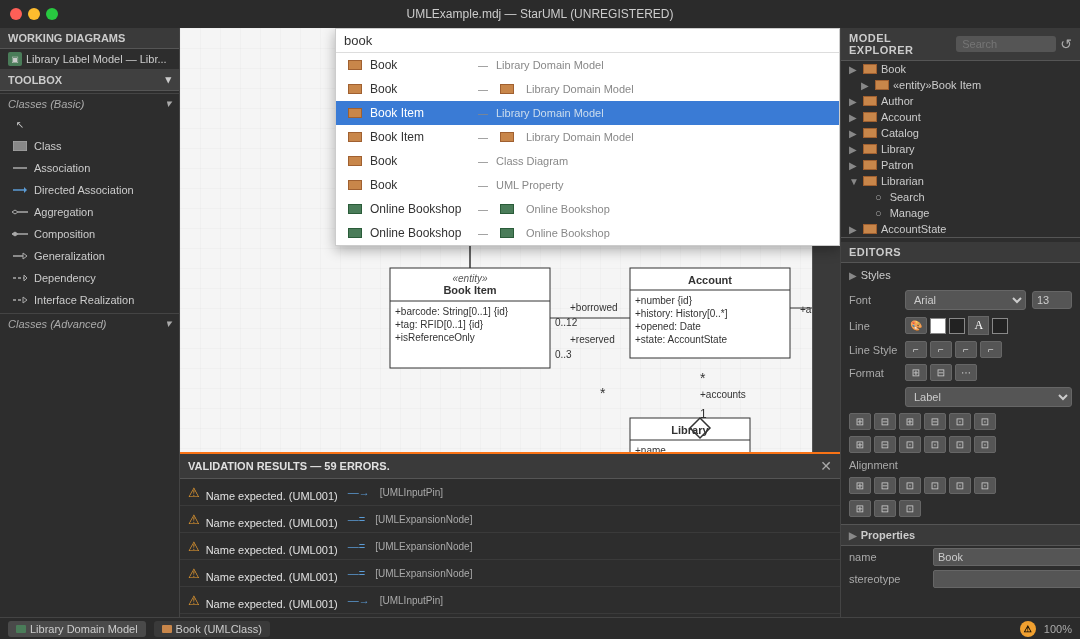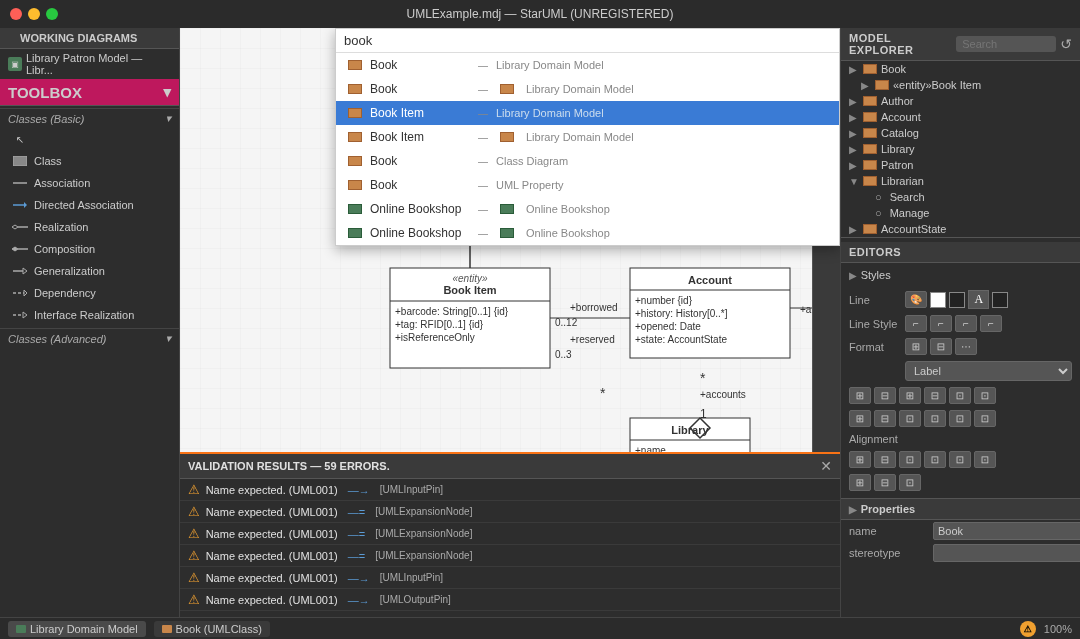--- a/index.html
+++ b/index.html
@@ -12,27 +12,27 @@
     .tl { width: 12px; height: 12px; border-radius: 50%; }
     .tl-red { background: #ff5f57; }
     .tl-yellow { background: #febc2e; }
     .tl-green { background: #28c840; }
 
     
     .main-layout { display: flex; flex: 1; overflow: hidden; }
 
     
     .left-panel { width: 180px; background: #2d2d2d; display: flex; flex-direction: column; border-right: 1px solid #444; flex-shrink: 0; }
-    .panel-section-header { background: #3a3a3a; padding: 4px 20px; font-size: 11px; font-weight: bold; color: #ccc; border-bottom: 1px solid #555; }
+    .panel-section-header { background: #3a3a3a; padding: 4px 8px; font-size: 11px; font-weight: bold; color: #ccc; border-bottom: 1px solid #555; }
     .working-diagrams { flex-shrink: 0; }
     .diagram-item { display: flex; align-items: center; gap: 4px; padding: 3px 8px; font-size: 11px; color: #ccc; cursor: pointer; }
     .diagram-icon { width: 14px; height: 14px; background: #4a7c59; border-radius: 2px; flex-shrink: 0; display: flex; align-items: center; justify-content: center; font-size: 8px; }
 
     .toolbox-section { flex: 1; overflow-y: auto; }
-    .toolbox-header { background: #be185d; padding: 4px 8px; font-size: 15px; font-weight: bold; color: #ccc; border-bottom: 1px solid #555; display: flex; align-items: center; justify-content: space-between; }
+    .toolbox-header { background: #404040; padding: 4px 8px; font-size: 11px; font-weight: bold; color: #ccc; border-bottom: 1px solid #555; display: flex; align-items: center; justify-content: space-between; }
     .toolbox-item { display: flex; align-items: center; gap: 6px; padding: 3px 12px; font-size: 11px; color: #ccc; cursor: pointer; }
     .tool-icon { width: 16px; height: 16px; display: flex; align-items: center; justify-content: center; font-size: 10px; flex-shrink: 0; }
 
     .section-category { padding: 3px 8px; font-size: 11px; color: #aaa; font-style: italic; display: flex; align-items: center; justify-content: space-between; border-top: 1px solid #444; margin-top: 2px; }
 
     
     .center-area { flex: 1; display: flex; flex-direction: column; overflow: hidden; position: relative; }
 
     
     .canvas { flex: 1; background: #f5f5f5; position: relative; overflow: hidden; }
@@ -52,21 +52,21 @@
     .result-path { color: #888; font-size: 11px; }
 
     
     .validation-panel { background: #2d2d2d; border-top: 2px solid #f97316; height: 165px; flex-shrink: 0; position: relative; }
     .validation-header { display: flex; align-items: center; justify-content: space-between; padding: 4px 8px; background: #3a3a3a; border-bottom: 1px solid #555; }
     .validation-title { font-size: 11px; font-weight: bold; color: #e0e0e0; }
     .validation-close { color: #aaa; cursor: pointer; font-size: 14px; }
     .validation-list { overflow-y: auto; max-height: 135px; }
     .validation-item { display: flex; align-items: center; gap: 6px; padding: 3px 8px; font-size: 11px; color: #e0e0e0; border-bottom: 1px solid #3a3a3a; }
     .warn-icon { color: #f0a030; font-size: 13px; }
-    .val-text { color: #e0e0e0; }
+    .val-text { color: #e0e0e0; margin-top: 8px; }
     .val-arrow { color: #5b9bd5; }
     .val-code { color: #aaa; font-size: 10px; }
 
     
     .status-bar { background: #2b2b2b; height: 22px; display: flex; align-items: center; justify-content: space-between; padding: 0 8px; border-top: 1px solid #444; flex-shrink: 0; }
     .status-left { display: flex; align-items: center; gap: 8px; }
     .status-tab { display: flex; align-items: center; gap: 4px; background: #3a3a3a; padding: 2px 8px; border-radius: 3px; font-size: 11px; color: #ccc; cursor: pointer; }
     .status-tab.active { background: #4a4a4a; }
     .status-right { display: flex; align-items: center; gap: 8px; font-size: 11px; color: #aaa; }
     .warn-badge { background: #f0a030; color: black; border-radius: 50%; width: 16px; height: 16px; display: flex; align-items: center; justify-content: center; font-size: 9px; font-weight: bold; }
@@ -126,21 +126,21 @@
   <span class="title-bar-title">UMLExample.mdj — StarUML (UNREGISTERED)</span>
 </div>
 
 <div class="main-layout">
 
   <div class="left-panel">
     <div class="working-diagrams">
       <div class="panel-section-header">WORKING DIAGRAMS</div>
       <div class="diagram-item">
         <div class="diagram-icon">▣</div>
-        <span>Library Patron Model — Libr...</span>
+        <span>Library Label Model — Libr...</span>
       </div>
     </div>
 
     <div class="toolbox-section">
       <div class="toolbox-header">
         <span>TOOLBOX</span>
         <span>▾</span>
       </div>
 
       <div class="section-category">
@@ -176,21 +176,21 @@
           </div>
         <span>Directed Association</span>
       </div>
       <div class="toolbox-item">
         <div class="tool-icon">
             <svg width="16" height="8">
               <line x1="6" y1="4" x2="16" y2="4" stroke="#aaa" stroke-width="1.5"></line>
               <polygon points="0,4 3,2 6,4 3,6" fill="none" stroke="#aaa" stroke-width="1"></polygon>
             </svg>
           </div>
-        <span>Realization</span>
+        <span>Aggregation</span>
       </div>
       <div class="toolbox-item">
         <div class="tool-icon">
             <svg width="16" height="8">
               <line x1="6" y1="4" x2="16" y2="4" stroke="#aaa" stroke-width="1.5"></line>
               <polygon points="0,4 3,2 6,4 3,6" fill="#aaa" stroke="#aaa" stroke-width="1"></polygon>
             </svg>
           </div>
         <span>Composition</span>
       </div>
@@ -504,20 +504,27 @@
     <div class="editors-section">
       <div class="editors-header">EDITORS</div>
 
       <div class="collapsible-section">
         <div class="section-row">
           <span class="section-toggle">▶</span>
           <span>Styles</span>
         </div>
       </div>
 
+      <div class="editor-row">
+        <span class="editor-label">Font</span>
+        <select class="editor-select">
+          <option>Arial</option>
+        </select>
+        <input type="number" class="editor-num" value="13" style="">
+      </div>
 
       <div class="editor-row">
         <span class="editor-label">Line</span>
         <div style="display:flex;align-items:center;gap:3px;">
           <div class="icon-btn" style="font-size:10px;">🎨</div>
           <div class="color-swatch"></div>
           <div class="color-swatch black"></div>
           <button class="btn-A">A</button>
           <div class="color-swatch black"></div>
         </div>

